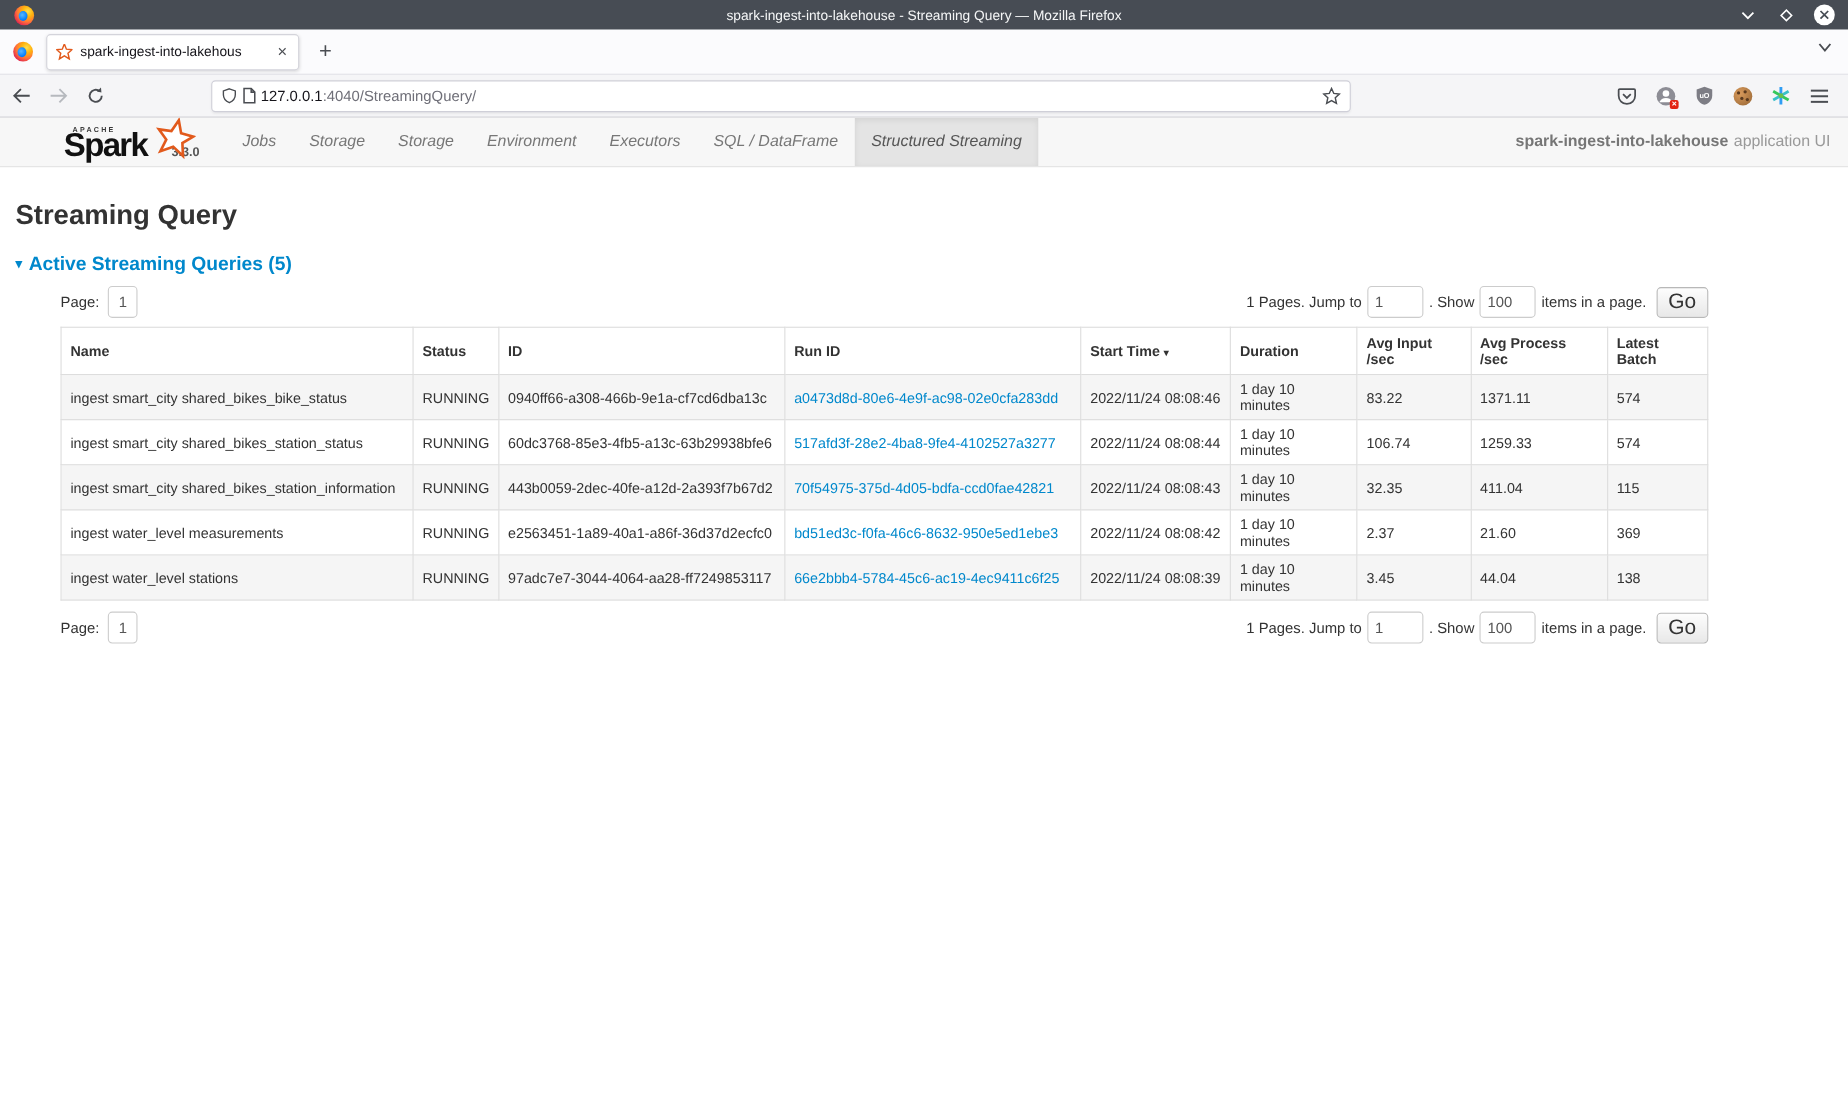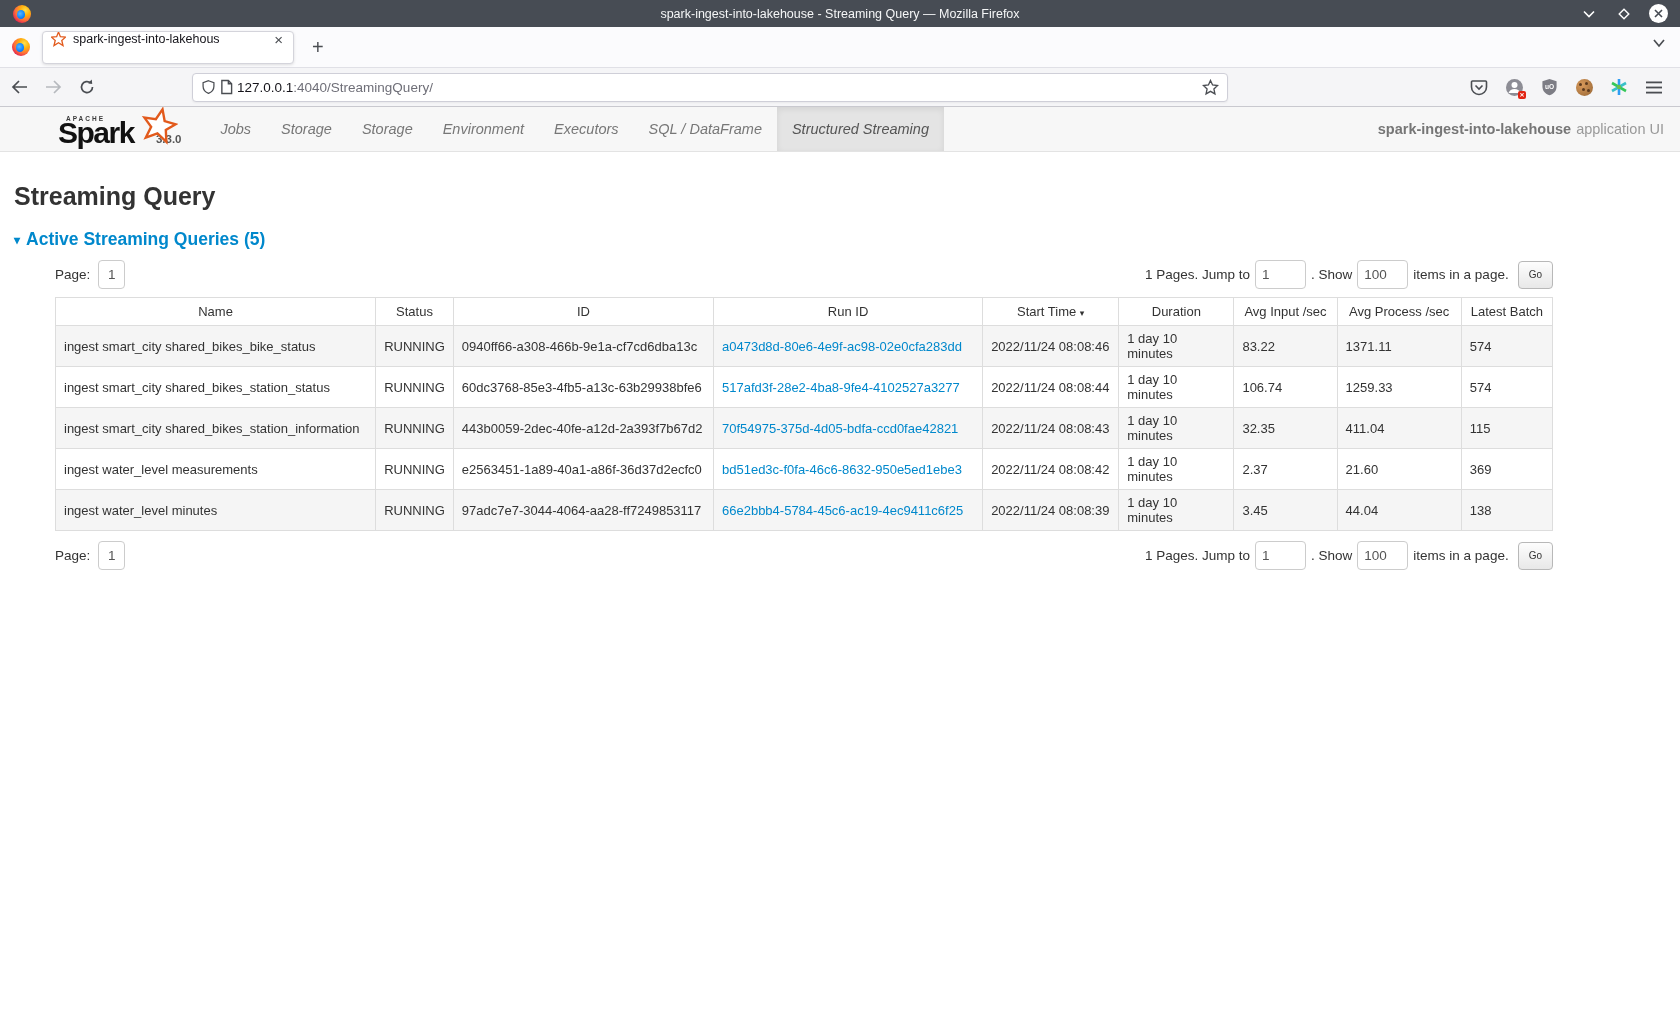--- a/index.html
+++ b/index.html
@@ -21,22 +21,22 @@
     position:relative; }
   .ff-logo::after { content:""; position:absolute; left:22%; top:28%; width:46%; height:50%;
     border-radius:50%; background:radial-gradient(circle at 40% 40%, #5ab7ff, #0a84ff 60%, #0060df); }
   .win-title { position:absolute; left:0; right:0; text-align:center; font-size:12.5px; }
   .win-controls { margin-left:auto; display:flex; align-items:center; gap:16px; padding-right:12px; }
   .win-controls .ctl { width:19px; height:19px; display:flex; align-items:center; justify-content:center; cursor:default; }
   .close-circle { width:19px; height:19px; border-radius:50%; background:#ffffff; display:flex; align-items:center; justify-content:center; }
 
   .tabstrip { height:41px; background:#fbfbfd; display:flex; align-items:center; border-bottom:1px solid #e0e0e6; position:relative; }
   .ffview { width:30px; height:30px; margin-left:6px; display:flex; align-items:center; justify-content:center; border-radius:4px; }
-  .tab { width:252px; height:33px; margin-left:6px; background:#ffffff; border:1px solid #d4d4db;
-    border-radius:4px; box-shadow:0 1px 3px rgba(0,0,0,.12); display:flex; align-items:flex-start; padding:0 8px; gap:7px; }
+  .tab { width:230px; height:33px; margin-left:6px; background:#ffffff; border:1px solid #d4d4db;
+    border-radius:4px; box-shadow:0 1px 3px rgba(0,0,0,.12); display:flex; align-items:center; padding:0 8px; gap:7px; }
   .tab-label { font-size:12.5px; color:#15141a; white-space:nowrap; overflow:hidden; flex:1; }
   .tab-close { font-size:15px; color:#4a4d52; line-height:1; padding:0 2px; }
   .newtab { font-size:20px; color:#4a4d52; margin-left:12px; padding:0 6px; line-height:1; }
   .tabs-chevron { position:absolute; right:14px; top:11px; }
 
   .navtoolbar { height:39px; background:#f5f5f7; border-bottom:1px solid #c9c9cf; display:flex; align-items:center; }
   .navbtn { width:30px; height:28px; display:flex; align-items:center; justify-content:center; margin-left:4px; }
   .urlbar { margin-left:90px; width:1036px; height:29px; background:#ffffff; border:1px solid #cfcfd8;
     border-radius:4px; display:flex; align-items:center; padding:0 8px; gap:4px; box-shadow:0 1px 2px rgba(0,0,0,.05); }
   .url-text { font-size:13.5px; flex:1; white-space:nowrap; overflow:hidden; }
@@ -69,26 +69,26 @@
   .section-arrow { font-size:12px; }
 
   .table-zone { margin-left:41px; margin-right:113px; }
   .pagerow { display:flex; justify-content:space-between; align-items:center; margin:10px 0 8px 0; font-size:13.5px; color:#333; }
   .pager-left { display:flex; align-items:center; gap:8px; }
   .pager-right { display:flex; align-items:center; gap:5px; }
   .pg-input { height:29px; border:1px solid #ccc; border-radius:4px; font-size:13.5px; color:#555;
     font-family:"Liberation Sans",sans-serif; padding:0 6px; }
   .pg-small { width:27px; text-align:center; }
   .pg-mid { width:51px; }
-  .go-btn { height:28px; padding:0 10px; font-size:10px; color:#333; background:linear-gradient(#fdfdfd,#e8e8e8);
+  .go-btn { height:28px; padding:0 10px; font-size:19px; color:#333; background:linear-gradient(#fdfdfd,#e8e8e8);
     border:1px solid #b8b8b8; border-radius:4px; font-family:"Liberation Sans",sans-serif; margin-left:4px; }
 
   table.qtable { width:100%; border-collapse:collapse; font-size:13px; color:#333; }
   .qtable th, .qtable td { border:1px solid #dddddd; padding:5px 8px; text-align:left; }
-  .qtable th { font-weight:normal; padding:6px 8px;text-align:center; }
+  .qtable th { font-weight:bold; padding:6px 8px; }
   .qtable tr.striped { background:#f5f5f5; }
   .qtable a { color:#0088cc; text-decoration:none;text-align:center; }
   .sort-arrow { font-size:9px; }
 
   svg { display:block; }
 </style>
 </head>
 <body>
 
 <div>
@@ -324,21 +324,21 @@
             <td>RUNNING</td>
             <td>e2563451-1a89-40a1-a86f-36d37d2ecfc0</td>
             <td><a href="#">bd51ed3c-f0fa-46c6-8632-950e5ed1ebe3</a></td>
             <td>2022/11/24 08:08:42</td>
             <td>1 day 10 minutes</td>
             <td>2.37</td>
             <td>21.60</td>
             <td>369</td>
           </tr>
           <tr class="striped">
-            <td>ingest water_level minutes</td>
+            <td>ingest water_level stations</td>
             <td>RUNNING</td>
             <td>97adc7e7-3044-4064-aa28-ff7249853117</td>
             <td><a href="#">66e2bbb4-5784-45c6-ac19-4ec9411c6f25</a></td>
             <td>2022/11/24 08:08:39</td>
             <td>1 day 10 minutes</td>
             <td>3.45</td>
             <td>44.04</td>
             <td>138</td>
           </tr>
         </tbody>

